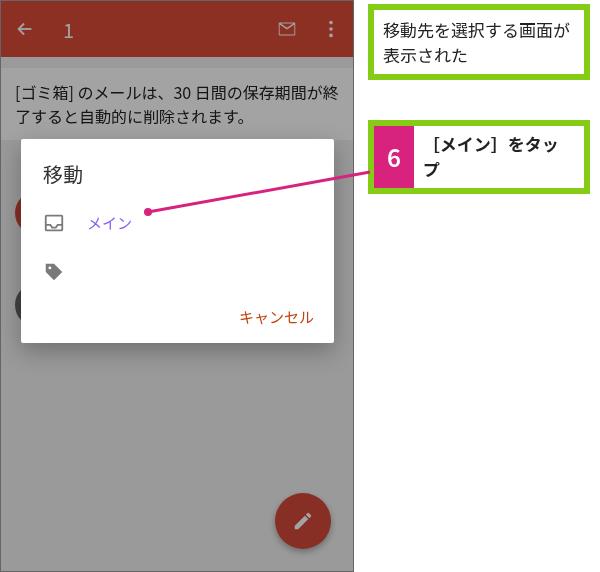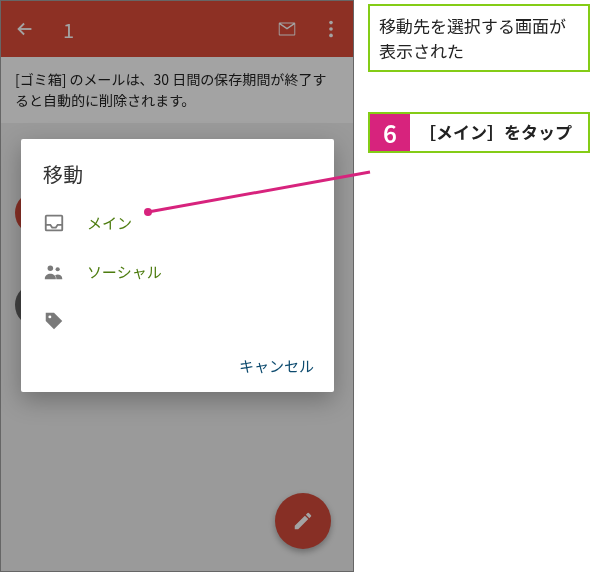--- a/index.html
+++ b/index.html
@@ -36,23 +36,23 @@
     padding: 0 10px;
     color: #fff;
   }
   .tb-back { width: 28px; height: 28px; display:flex; align-items:center; justify-content:center; }
   .tb-title { margin-left: 24px; font-size: 20px; font-weight: 400; flex:1; }
   .tb-icons { display:flex; gap: 20px; align-items:center; }
   .tb-icon { width:24px; height:24px; display:flex; align-items:center; justify-content:center; }
   
   .info-strip {
     position:absolute;
-    top:56px; left:0; right:0;
+    top:67px; left:0; right:0;
     padding: 12px 14px;
-    font-size: 14px;
+    font-size: 16px;
     line-height: 1.5;
     color: #222;
     background: #fff;
   }
   
   .bg-avatar {
     position:absolute;
     width: 44px; height:44px;
     border-radius:50%;
     left: 14px;
@@ -94,46 +94,46 @@
     padding: 0 22px;
     gap: 22px;
   }
   .dlg-row .icon {
     width: 22px; height: 22px;
     display:flex; align-items:center; justify-content:center;
     color: #7a7a7a;
   }
   .dlg-row .label {
     font-size: 15px;
-    color: #4d7c0f;
+    color: #8b5cf6;
   }
   .dlg-actions {
     display:flex;
     justify-content:flex-end;
     padding: 10px 20px 10px 10px;
   }
   .dlg-cancel {
-    color: #0c4a6e;
+    color: #c2410c;
     font-size: 15px;
   }
   
   .pointer-line {
     position:absolute;
     z-index: 40;
     pointer-events:none;
   }
   
   .annotations {
     position:absolute;
     left: 368px;
     top: 4px;
     width: 222px;
   }
   .anno {
-    border: 2px solid #84cc16;
+    border: 6px solid #84cc16;
     background: #fff;
     padding: 7px 9px;
     font-size: 17px;
     line-height: 1.48;
     color: #222;
     margin-bottom: 18px;
   }
   .anno.step {
     display:flex;
     padding: 0;
@@ -202,31 +202,20 @@
     <div class="dlg-row">
       <span class="icon">
         <svg width="22" height="22" viewBox="0 0 24 24" fill="none" stroke="#7a7a7a" stroke-width="2">
             <rect x="3" y="4" width="18" height="16" rx="1"></rect>
             <path d="M3 14h5l2 3h4l2-3h5"></path>
           </svg>
       </span>
       <span class="label">メイン</span>
     </div>
 
-    <div class="dlg-row">
-      <span class="icon">
-        <svg width="22" height="22" viewBox="0 0 24 24" fill="#7a7a7a">
-            <circle cx="8" cy="8" r="3"></circle>
-            <circle cx="16" cy="9" r="2.3"></circle>
-            <path d="M2 19c0-3 3-5 6-5s6 2 6 5v1H2v-1z"></path>
-            <path d="M14.5 20v-1c0-1.4-.5-2.6-1.3-3.5 1-.5 2-.7 2.8-.7 2.5 0 5 1.7 5 4.2V20h-6.5z"></path>
-          </svg>
-      </span>
-      <span class="label">ソーシャル</span>
-    </div>
 
     <div class="dlg-row">
       <span class="icon">
         <svg width="22" height="22" viewBox="0 0 24 24" fill="#7a7a7a">
             <path d="M21 12l-9 9-9-9V3h9l9 9z"></path>
             <circle cx="7.5" cy="7.5" r="1.6" fill="#fff"></circle>
           </svg>
       </span>
     </div>
 

